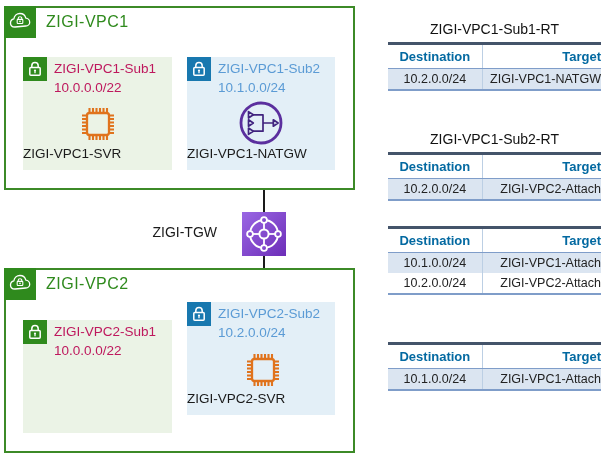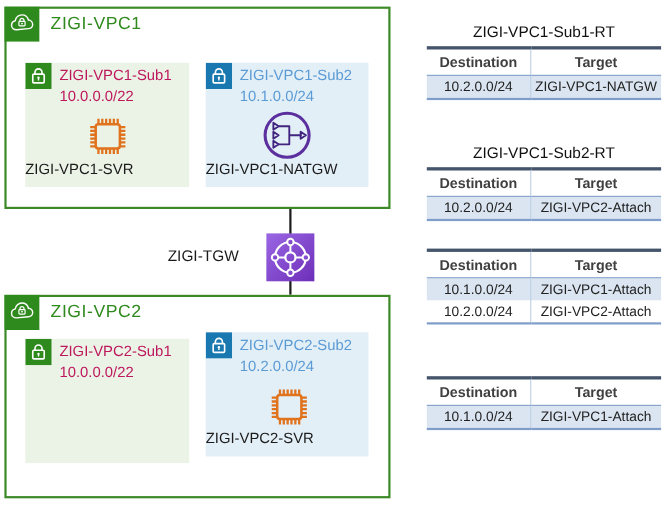--- a/index.html
+++ b/index.html
@@ -26,28 +26,28 @@
   
   .connector{position:absolute;left:263px;top:190px;width:2px;height:78px;background:#1a1a1a;}
   .tgw-icon{position:absolute;left:242px;top:212px;width:44px;height:44px;}
   .tgw-label{position:absolute;left:117px;top:224px;width:100px;text-align:right;font-size:14px;color:#1a1a1a;white-space:nowrap;}
   
   .rt{position:absolute;left:388px;width:213px;}
   .rt1{top:20px;} .rt2{top:130px;} .rt3{top:226px;} .rt4{top:342px;}
   .rt-title{text-align:center;font-size:14px;color:#111;margin:0 0 4px 0;line-height:18px;white-space:nowrap;}
   table.rt-table{width:100%;border-collapse:collapse;table-layout:fixed;}
   .rt-table th{
-    font-size:13px;font-weight:bold;color:#404040;text-align:center;padding:4px 0;
+    font-size:13px;font-weight:bold;color:#0369a1;text-align:center;padding:4px 0;
     border-top:3px solid #44546a;border-bottom:1px solid #7f9dc9;background:#fff;
   }
   .rt-table td{
     font-size:12.5px;color:#222;text-align:center;padding:3px 0;white-space:nowrap;
   }
   .rt-table th.c1{width:44%;}
-  .rt-table th+th,.rt-table td+td{border-left:1px solid #bccfe4;}
+  .rt-table th+th,.rt-table td+td{border-left:1px solid #bccfe4;text-align:right;}
   .rt-table tr.band td{background:#dbe5f1;}
   .rt-table tr.last td{border-bottom:2px solid #7f9dc9;}
   svg{display:block;}
 </style>
 </head>
 <body>
 
 <div class="canvas">
 
   <div class="vpc-box vpc1"></div>
@@ -154,21 +154,21 @@
     <svg viewBox="0 0 32 32" width="32" height="32">
       <rect width="32" height="32" fill="#2f8a1d"></rect>
       <path d="M11,21 C8.3,21 6.5,19.2 6.5,16.9 c0,-2 1.4,-3.7 3.4,-4.1 c0.3,-3 2.9,-5.3 6,-5.3 c2.9,0 5.3,2 5.9,4.7 c2.2,0.1 3.9,1.9 3.9,4 c0,2.1 -1.7,3.8 -3.9,3.8 z" fill="none" stroke="#ffffff" stroke-width="1.3" stroke-linejoin="round"></path>
       <path d="M14.2,13.4 v-0.9 a1.8,1.8 0 0 1 3.6,0 v0.9" fill="none" stroke="#ffffff" stroke-width="1.1"></path>
       <rect x="13.2" y="13.4" width="5.6" height="4.1" rx="0.7" fill="none" stroke="#ffffff" stroke-width="1.1"></rect>
       <circle cx="16" cy="15.4" r="0.8" fill="#ffffff"></circle>
     </svg>
   </div>
   <div class="vpc-title" style="left:46px;top:275px;">ZIGI-VPC2</div>
 
-  <div class="subnet green" style="left:23px;top:308px;">
+  <div class="subnet green" style="left:23px;top:320px;">
     <div class="lock-icon">
       <svg viewBox="0 0 24 24" width="24" height="24">
         <rect width="24" height="24" fill="#2f8a1d"></rect>
         <path d="M8.8,10.4 V8.8 a3.2,3.2 0 0 1 6.4,0 v1.6" fill="none" stroke="#fff" stroke-width="1.5"></path>
         <rect x="6.8" y="10.4" width="10.4" height="7.9" rx="1" fill="none" stroke="#fff" stroke-width="1.5"></rect>
         <circle cx="12" cy="13.7" r="1.1" fill="#fff"></circle>
         <line x1="12" y1="14.6" x2="12" y2="16.2" stroke="#fff" stroke-width="1.3"></line>
       </svg>
     </div>
     <div class="subnet-text">

